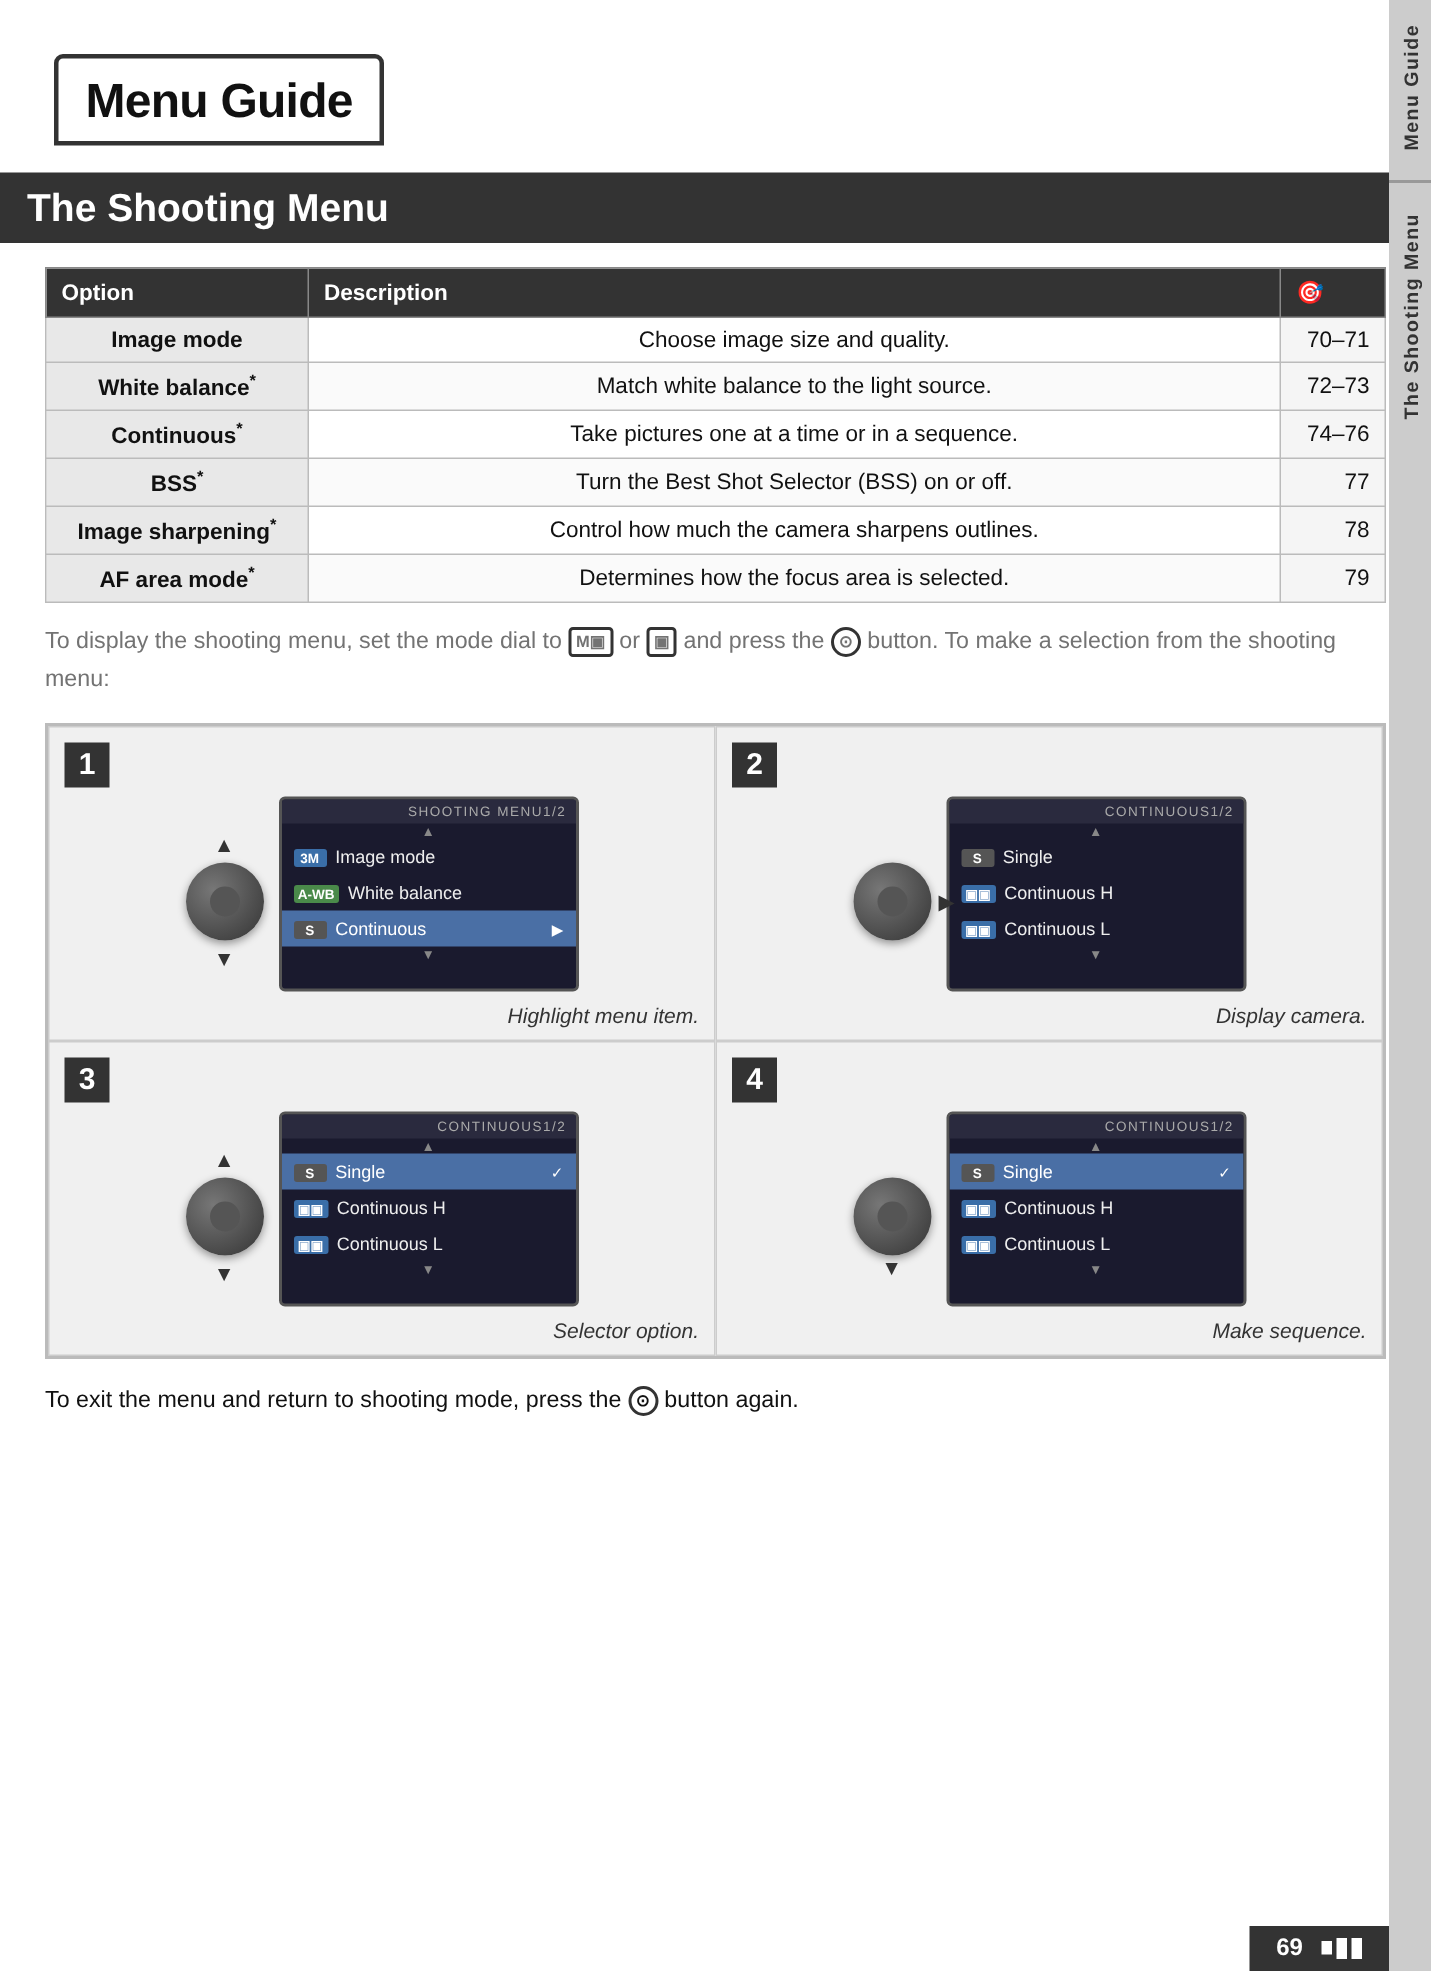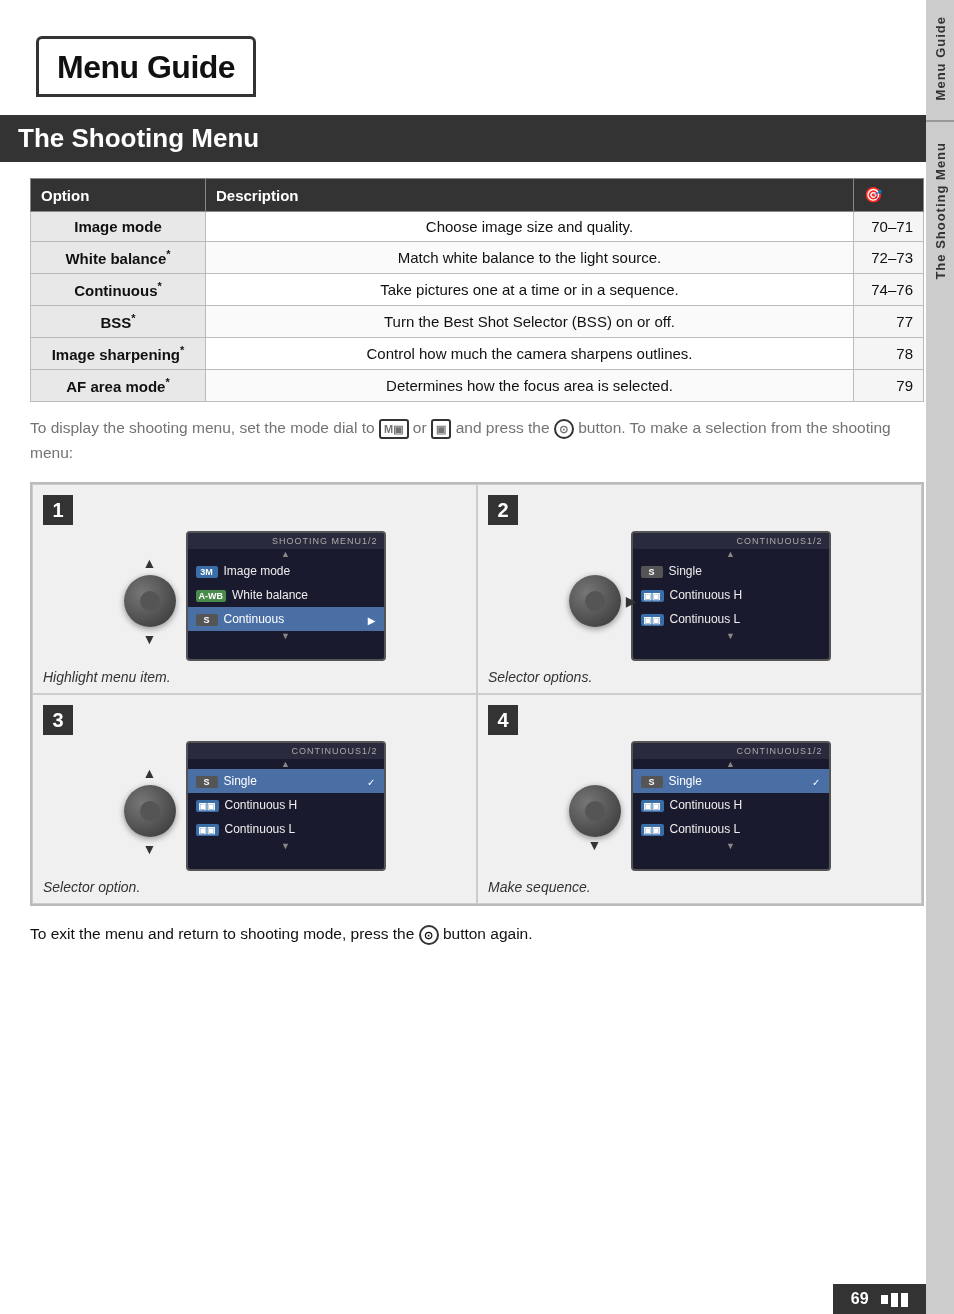--- a/index.html
+++ b/index.html
@@ -137,21 +137,21 @@
       left: 10px;
     }
     .step-inner {
       display: flex;
       align-items: center;
       justify-content: center;
       margin-top: 36px;
       gap: 10px;
     }
     .step-caption {
-      text-align: left;
+      text-align: right;
       font-size: 14px;
       color: #333;
       margin-top: 8px;
       font-style: italic;
     }
 
     
     .camera-screen {
       background: #1a1a2e;
       border: 2px solid #555;
@@ -440,21 +440,21 @@
             <span class="camera-icon-badge blue">▣▣</span>
             <span>Continuous H</span>
           </div>
           <div class="camera-menu-item">
             <span class="camera-icon-badge blue">▣▣</span>
             <span>Continuous L</span>
           </div>
           <div style="text-align:center; color:#888; font-size:9px;">▼</div>
         </div>
       </div>
-      <div class="step-caption">Selector options.</div>
+      <div class="step-caption">Display camera.</div>
     </div>
 
     <div class="step-cell">
       <div class="step-number">3</div>
       <div class="step-inner">
         <div style="display: flex; flex-direction: column; align-items: center; position: relative; margin-top: 10px;">
           <div style="font-size: 14px; color: #333; margin-bottom: 4px;">▲</div>
           <div class="nav-btn">
             <div class="nav-btn-inner"></div>
           </div>

